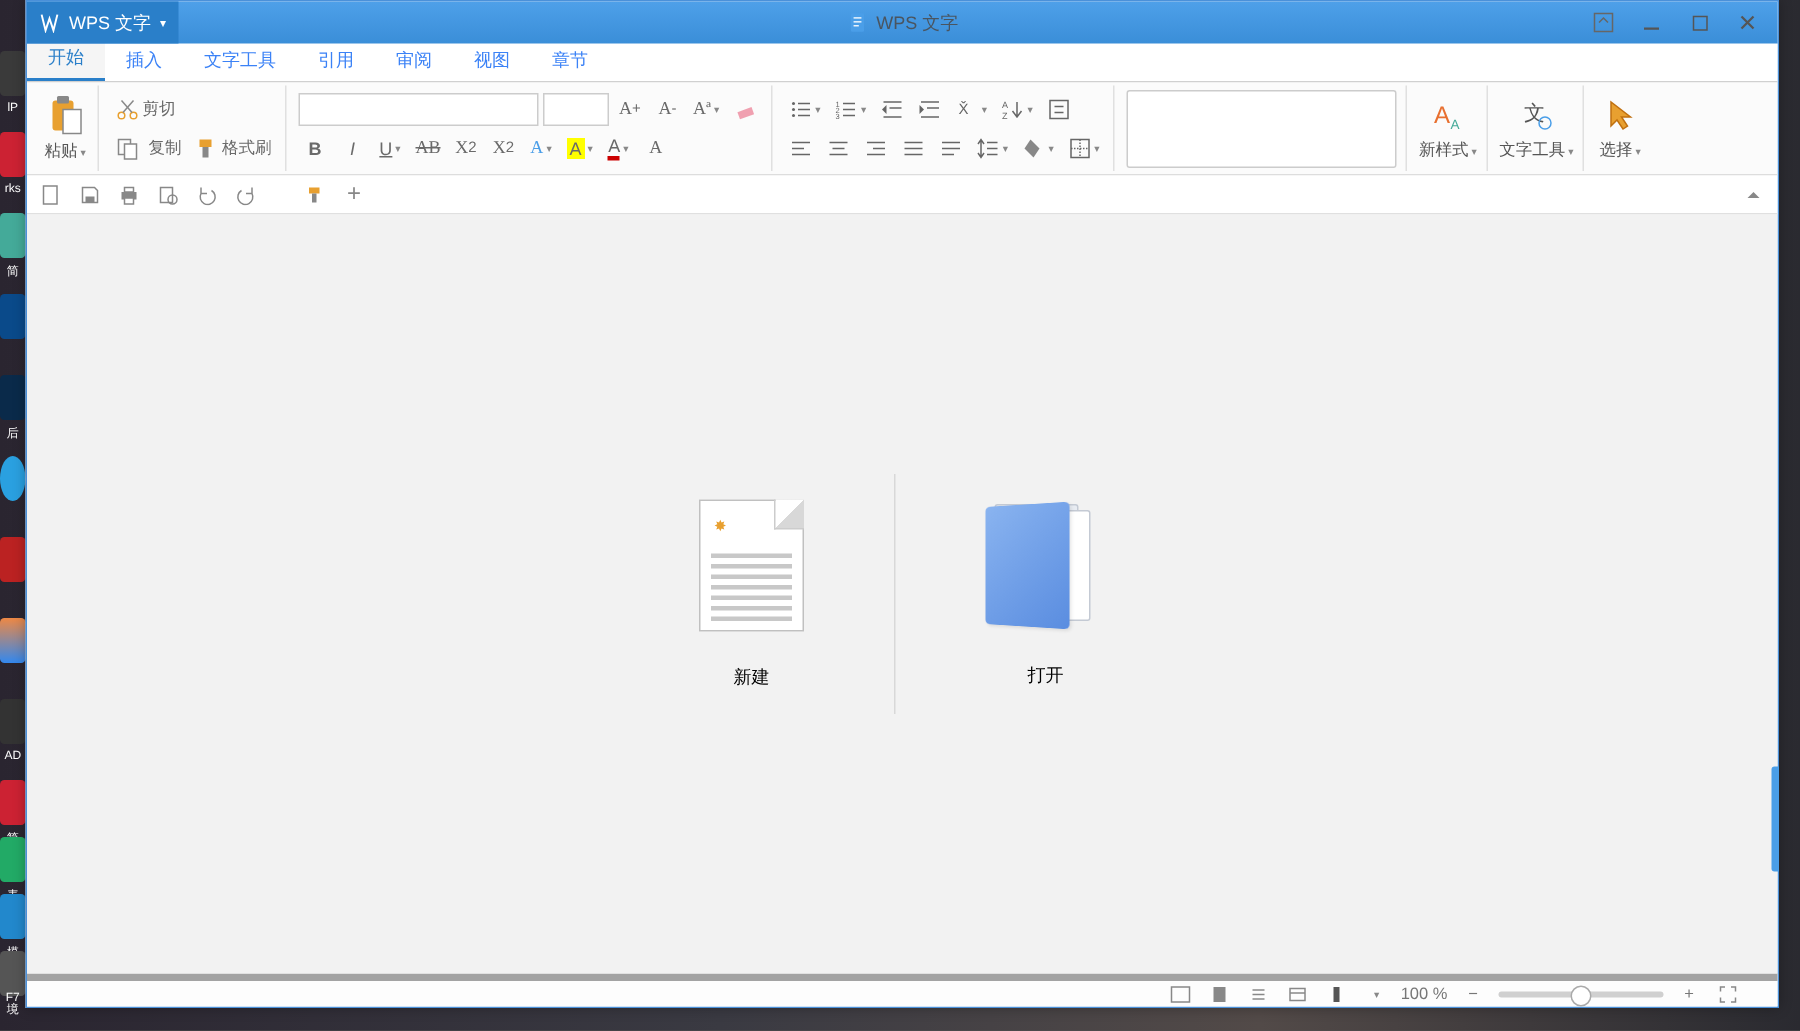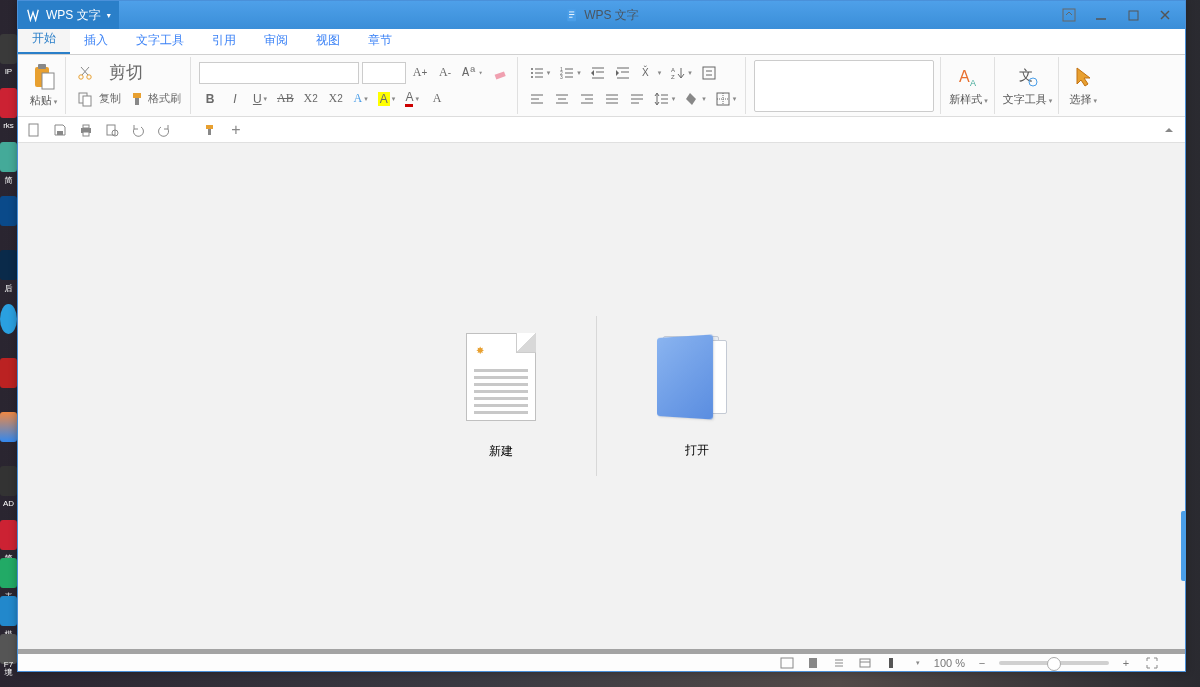--- a/index.html
+++ b/index.html
@@ -177,21 +177,21 @@
     </div>
     <div class="rgrp">
       <div class="rrow">
         <div class="rb">
             <svg viewBox="0 0 16 16">
               <circle cx="4" cy="12" r="2.2" fill="none" stroke="#e8a030"></circle>
               <circle cx="12" cy="12" r="2.2" fill="none" stroke="#e8a030"></circle>
               <line x1="5" y1="10" x2="12" y2="2" stroke="#888"></line>
               <line x1="11" y1="10" x2="4" y2="2" stroke="#888"></line>
             </svg>
-            <span style="font-size:17px;margin-left:16px">剪切</span>
+            <span style="font-size:11px;margin-left:2px">剪切</span>
           </div>
       </div>
       <div class="rrow">
         <div class="rb">
             <svg viewBox="0 0 16 16">
               <rect x="2" y="2" width="8" height="10" fill="none" stroke="#888"></rect>
               <rect x="6" y="5" width="8" height="10" fill="#fff" stroke="#888"></rect>
             </svg>
             <span style="font-size:11px;margin-left:6px">复制</span>
           </div>
@@ -204,21 +204,21 @@
           </div>
       </div>
     </div>
 
     <div class="rgrp">
       <div class="rrow">
         <div class="fsel name"></div>
         <div class="fsel size"></div>
         <div class="rb t">A<sup>+</sup></div>
         <div class="rb t">A<sup>-</sup></div>
-        <div class="rb dd" style="font-family:Liberation Mono, monospace">Aª</div>
+        <div class="rb dd" style="font-family:Liberation Serif, serif">Aª</div>
         <div class="rb">
             <svg viewBox="0 0 16 16">
               <rect x="3" y="8" width="10" height="5" fill="#f0a0b0" transform="rotate(-20 8 10)"></rect>
             </svg>
           </div>
       </div>
       <div class="rrow">
         <div class="rb t">
             <b>B</b>
           </div>

